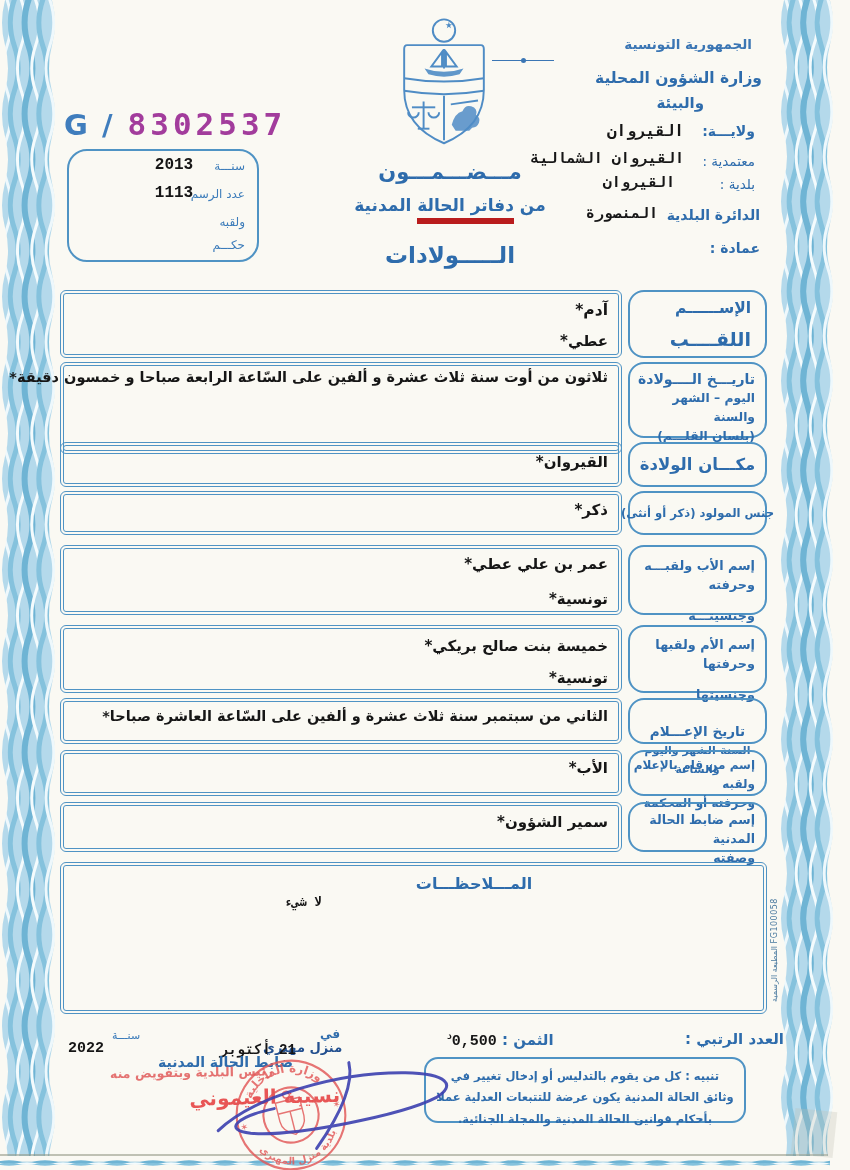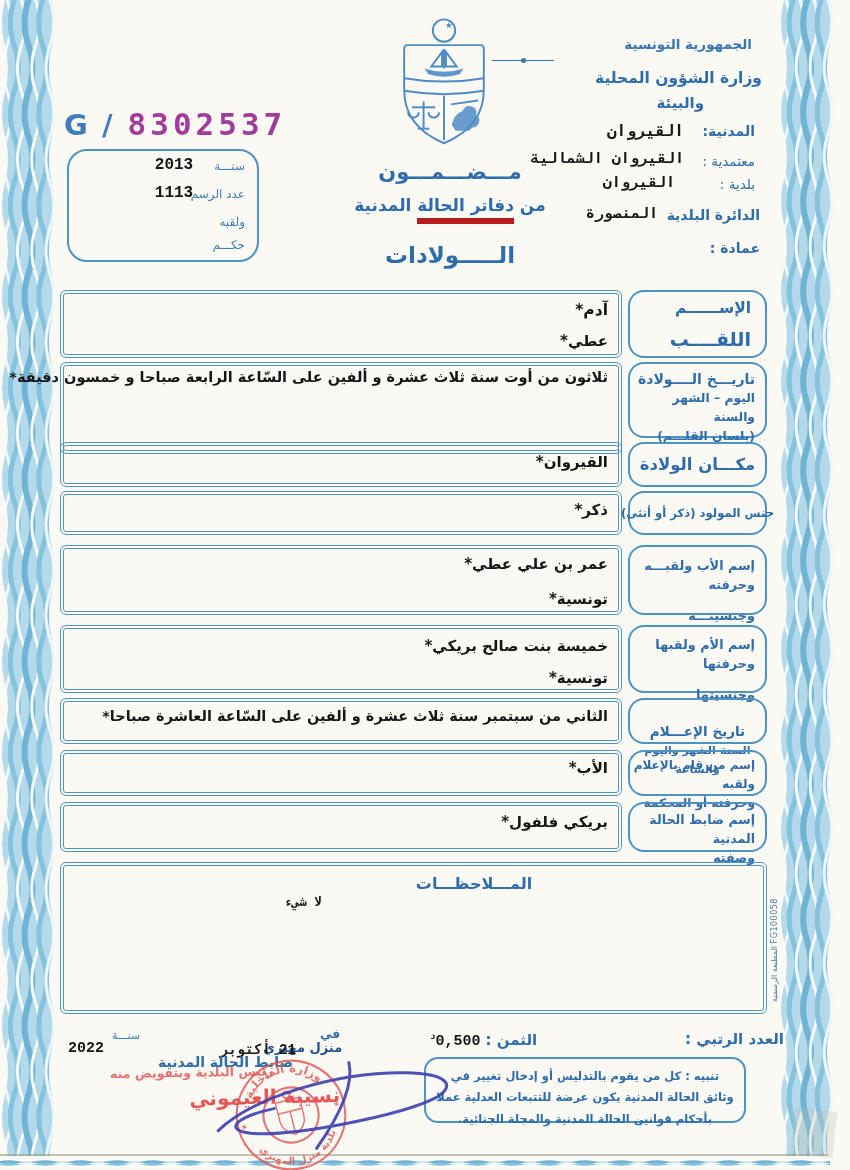--- a/index.html
+++ b/index.html
@@ -109,21 +109,21 @@
   </div>
   <div class="abs rtl blue" style="left:330px;top:242px;width:240px;text-align:center;font-size:23px;font-weight:bold">الـــــولادات</div>
 
   <div class="abs" style="left:552px;top:36px;width:218px;height:230px">
     <div class="abs rtl" style="right:18px;top:0;font-size:13.5px;color:#3b76b4;font-weight:bold">الجمهورية التونسية</div>
     <div class="abs divider-line" style="right:60px;top:24px;width:62px">
         <span class="dot"></span>
       </div>
     <div class="abs rtl blue" style="right:8px;top:33px;font-size:15.5px;font-weight:bold">وزارة الشؤون المحلية</div>
     <div class="abs rtl blue" style="right:66px;top:58px;font-size:15px;font-weight:bold">والبيئة</div>
-    <div class="abs rtl blue" style="right:15px;top:87px;font-size:14px;font-weight:bold">المدنية:</div>
+    <div class="abs rtl blue" style="right:15px;top:87px;font-size:14px;font-weight:bold">ولايـــة:</div>
     <div class="abs rtl val" style="right:86px;top:85px;font-size:16px">القيروان</div>
     <div class="abs rtl blue" style="right:15px;top:117px;font-size:13.5px">معتمدية :</div>
     <div class="abs rtl val" style="right:86px;top:113px;font-size:15px;white-space:nowrap">القيروان الشمالية</div>
     <div class="abs rtl blue" style="right:15px;top:140px;font-size:13.5px">بلدية :</div>
     <div class="abs rtl val" style="right:95px;top:137px;font-size:15px">القيروان</div>
     <div class="abs rtl blue" style="right:10px;top:171px;font-size:14px;font-weight:bold">الدائرة البلدية</div>
     <div class="abs rtl val" style="right:112px;top:168px;font-size:15px">المنصورة</div>
     <div class="abs rtl blue" style="right:10px;top:204px;font-size:14px;font-weight:bold">عمادة :</div>
   </div>
 
@@ -187,34 +187,34 @@
 
   <div class="abs valbox" style="left:60px;top:750px;width:562px;height:46px;padding-top:3px">
     <div class="vline">الأب*</div>
   </div>
   <div class="abs lblbox" style="left:628px;top:750px;width:139px;height:46px;padding-top:4px">
     <div class="lline" style="font-size:12px">إسم من قام بالإعلام ولقبه</div>
     <div class="lline" style="font-size:12px">وحرفته أو المحكمة</div>
   </div>
 
   <div class="abs valbox" style="left:60px;top:802px;width:562px;height:50px;padding-top:5px">
-    <div class="vline">بريكي فلفول*</div>
+    <div class="vline">سمير الشؤون*</div>
   </div>
   <div class="abs lblbox" style="left:628px;top:802px;width:139px;height:50px;padding-top:6px">
     <div class="lline" style="font-size:12.6px">إسم ضابط الحالة المدنية</div>
     <div class="lline" style="font-size:12.6px">وصفته</div>
   </div>
 
   <div class="abs valbox" style="left:60px;top:862px;width:707px;height:152px">
     <div class="abs rtl blue" style="left:280px;top:8px;width:260px;text-align:center;font-size:16px;font-weight:bold">المـــلاحظـــات</div>
     <div class="abs rtl val" style="left:220px;top:28px;font-size:12.5px">لا شيء</div>
   </div>
 
   <div class="abs rtl blue" style="left:654px;top:1030px;width:130px;font-size:15px;font-weight:bold;text-align:right">العدد الرتبي :</div>
-  <div class="abs rtl" style="left:430px;top:1030px;width:140px;text-align:left;white-space:nowrap">
+  <div class="abs rtl" style="left:430px;top:1030px;width:140px;text-align:center;white-space:nowrap">
     <span class="blue" style="font-size:15px;font-weight:bold">الثمن :</span>
     <span class="val" style="font-size:15px">0,500</span><sup class="cur val">د</sup>
   </div>
   <div class="abs rtl warnbox" style="left:424px;top:1057px;width:322px;height:66px">تنبيه : كل من يقوم بالتدليس أو إدخال تغيير في وثائق الحالة المدنية يكون عرضة للتتبعات العدلية عملا بأحكام قوانين الحالة المدنية والمجلة الجنائية.</div>
 
   <div class="abs rtl blue" style="left:320px;top:1027px;font-size:12px;font-weight:bold">في</div>
   <div class="abs rtl" style="left:263px;top:1040px;font-size:13px;font-weight:bold;color:#23508f">منزل مهيري</div>
   <div class="abs rtl val" style="left:220px;top:1041px;font-size:14px;white-space:nowrap">21 أكتوبر</div>
   <div class="abs rtl lblue" style="left:112px;top:1029px;font-size:11px">سنـــة</div>
   <div class="abs val" style="left:68px;top:1040px;font-size:15px">2022</div>

